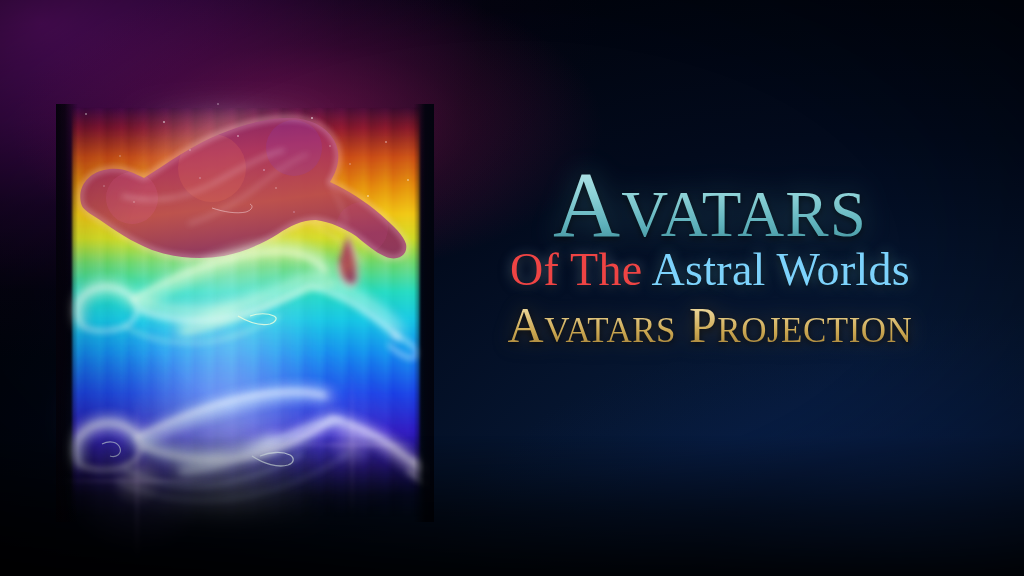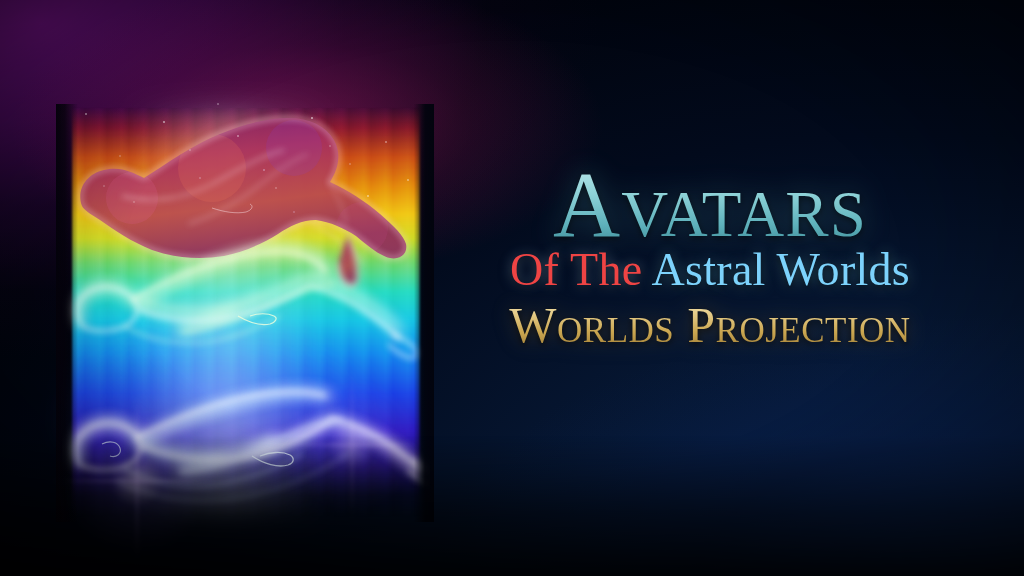--- a/index.html
+++ b/index.html
@@ -420,16 +420,16 @@
   <div class="bg-vignette"></div>
   <div class="bg-bottomfade"></div>
 
   <div id="title-block">
     <div class="line-main">Avatars</div>
 
     <div class="line-sub">
       <span class="white-part">Of The </span><span class="cyan-part">Astral Worlds</span>
     </div>
 
-    <div class="line-gold">Worlds Projection</div>
+    <div class="line-gold">Avatars Projection</div>
   </div>
 
 </div>
 
 </body></html>

